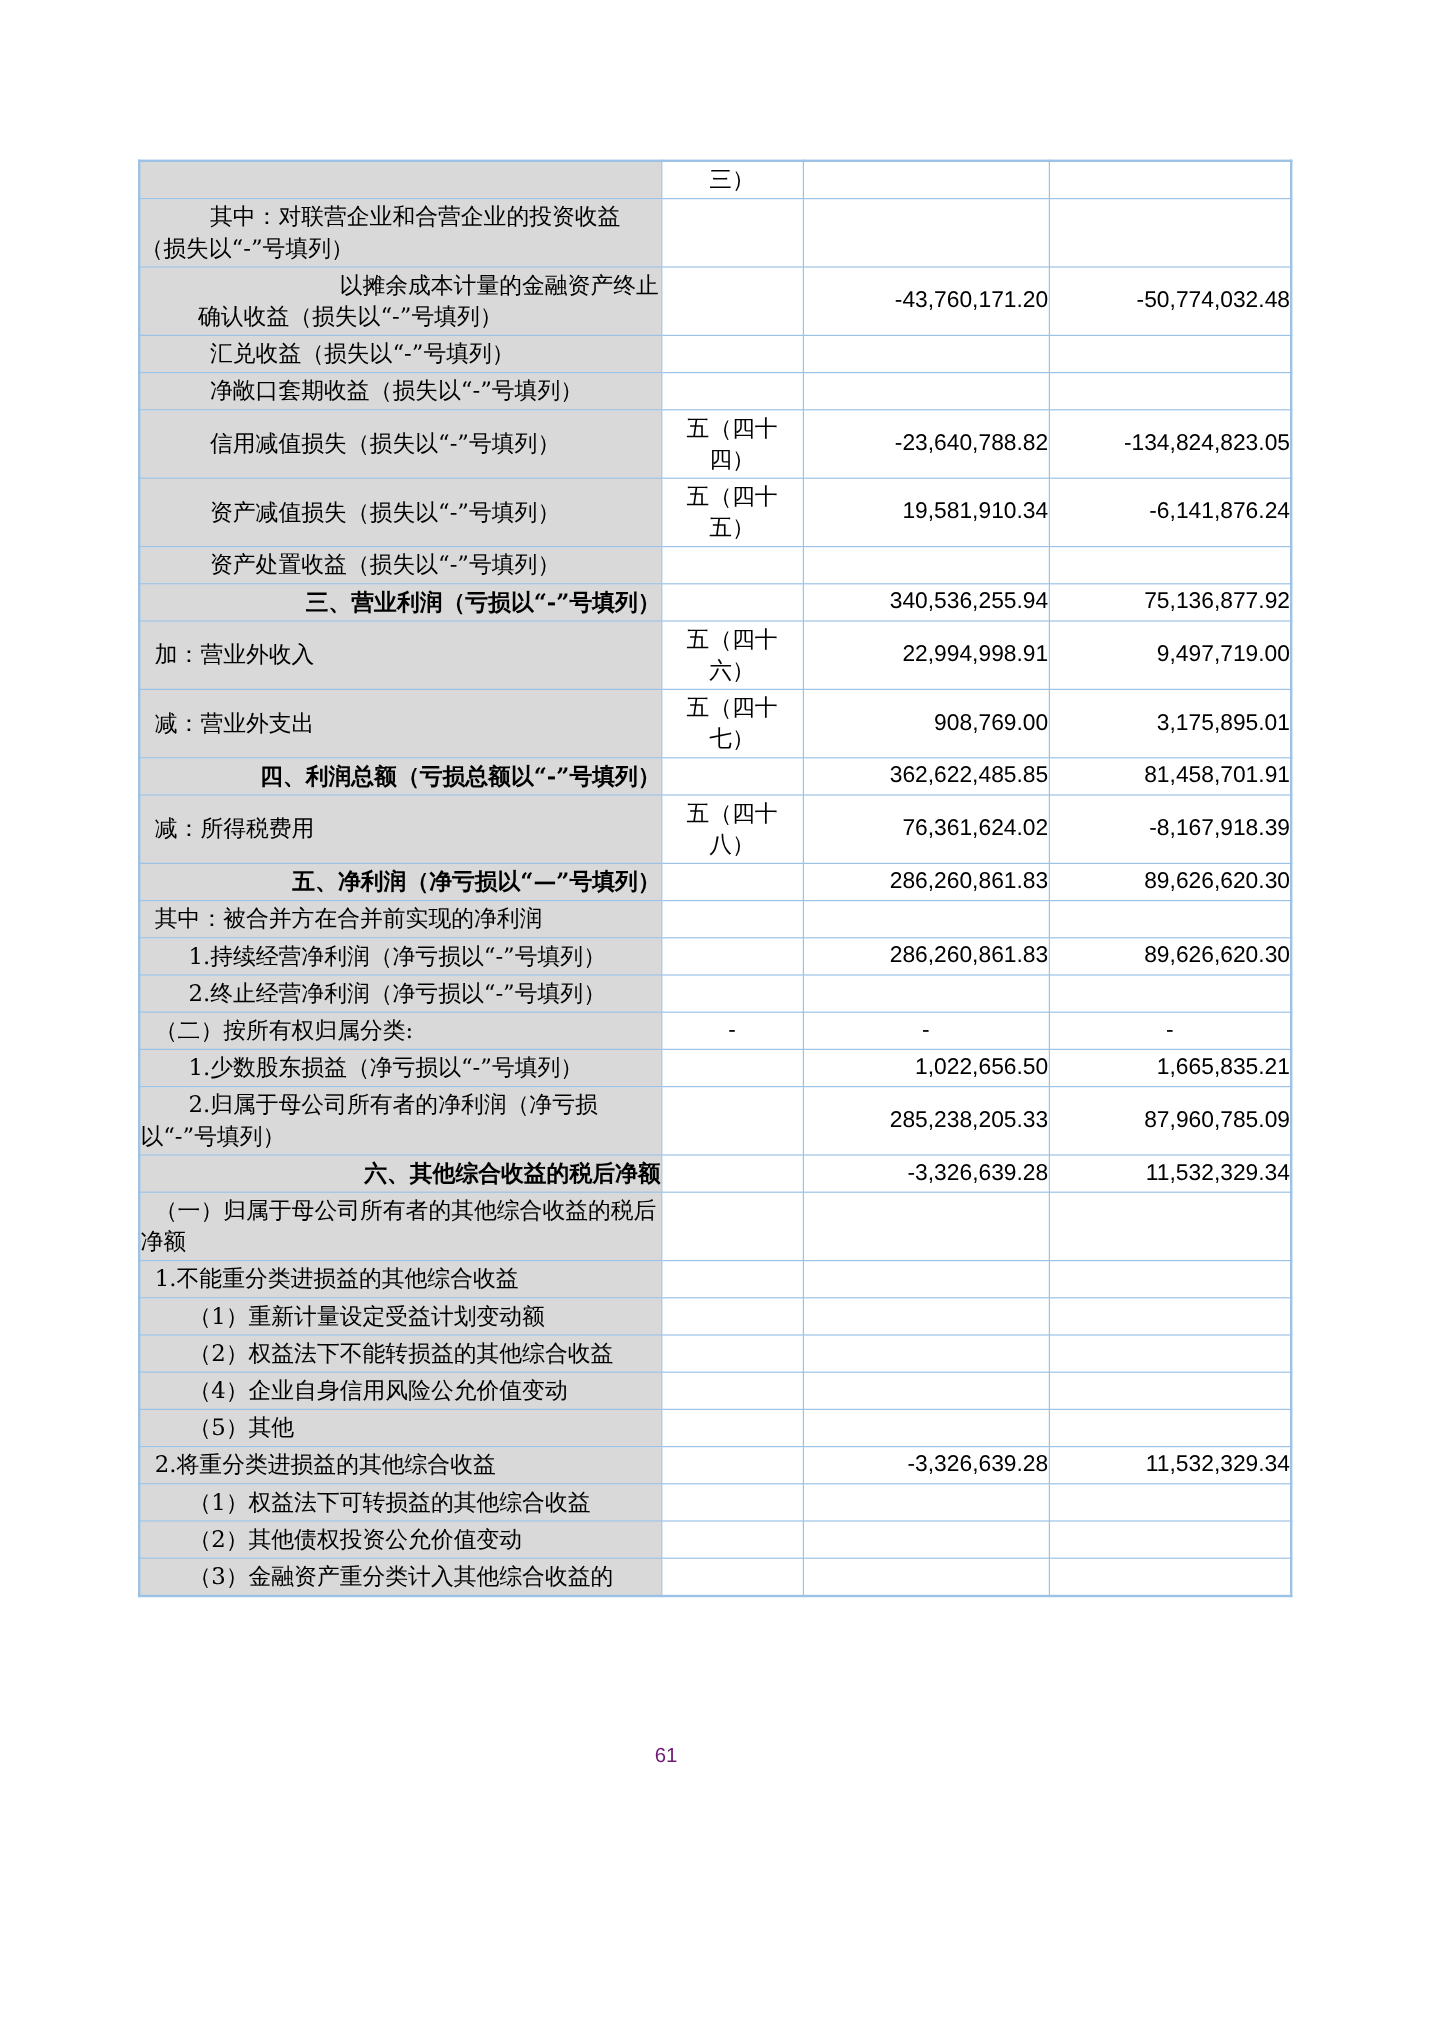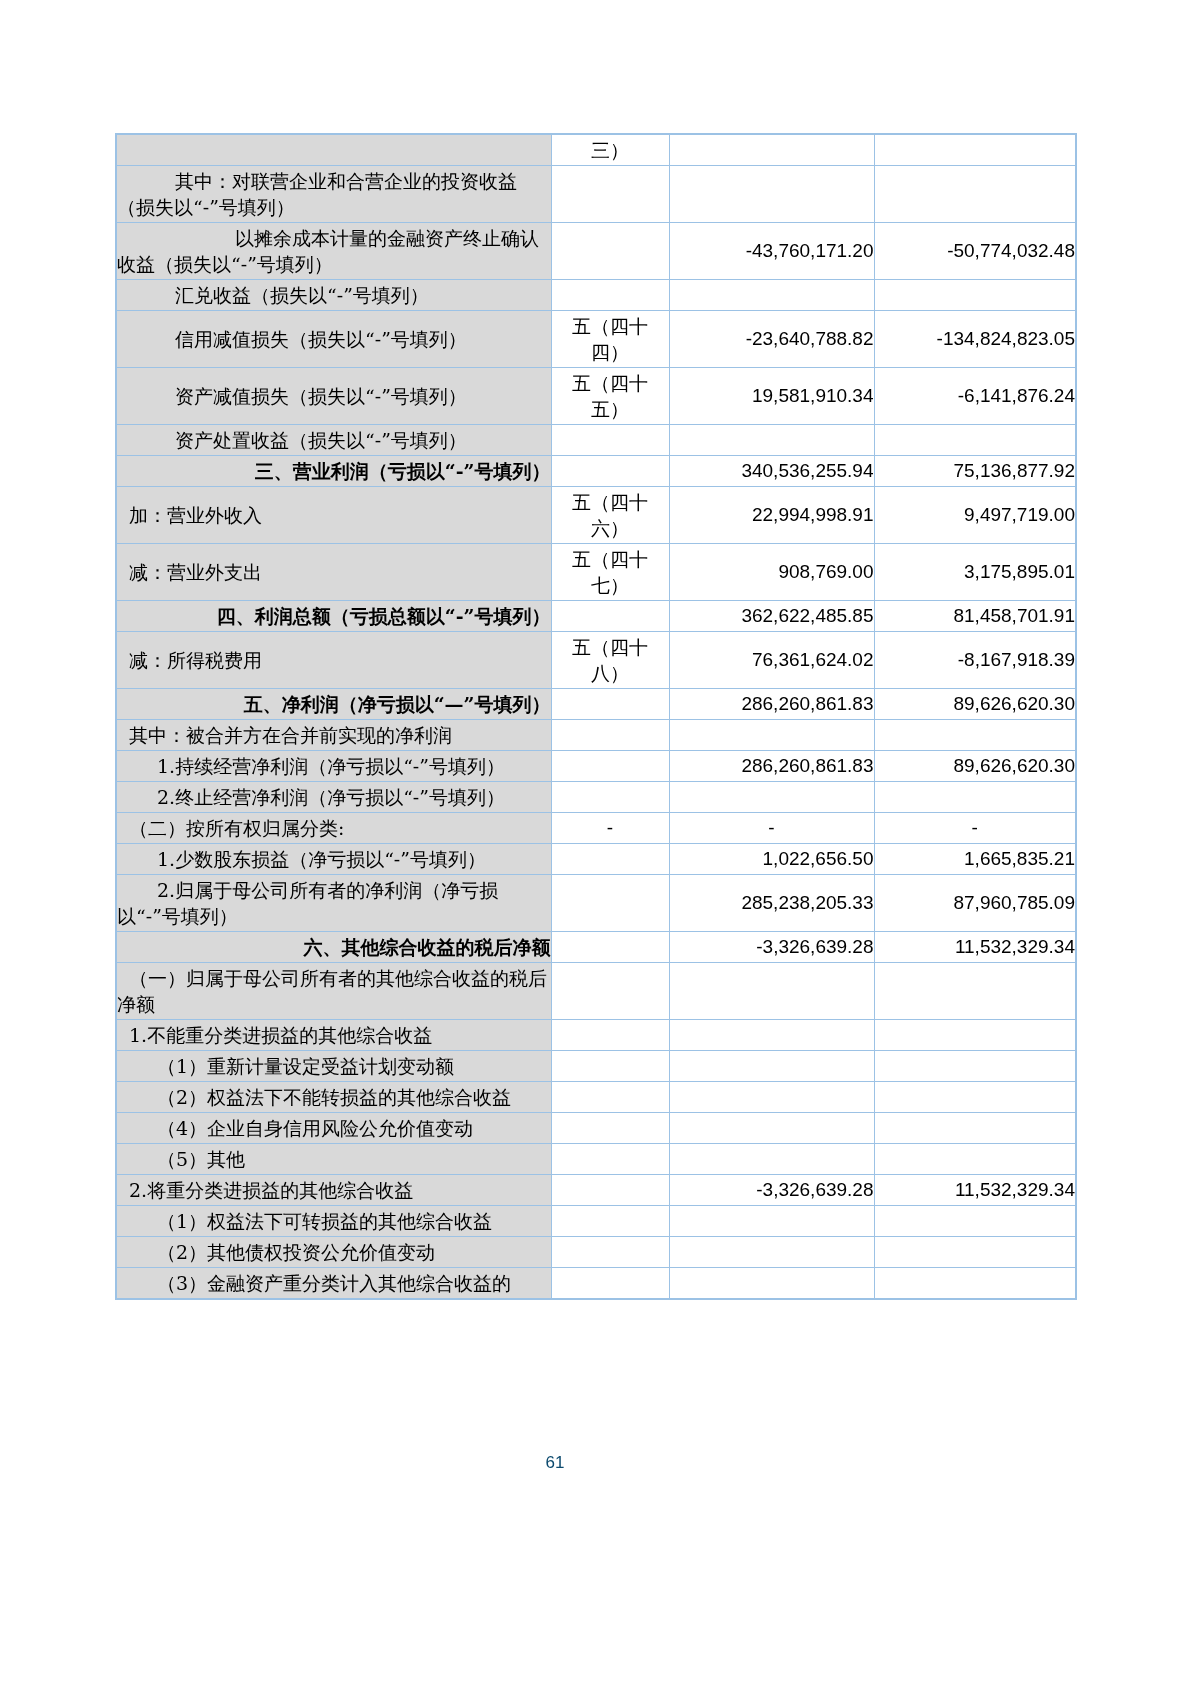--- a/index.html
+++ b/index.html
@@ -25,40 +25,40 @@
   }
   td.item{
     background:var(--c-gray,#D9D9D9);
     padding-left:8px;padding-right:4px;
     text-align:left;
   }
   td.item.bold{font-weight:bold;text-align:right;}
   td.item.lvl0{text-indent:12px;}
   td.item.lvl1{text-indent:40px;}
   td.item.lvl2{text-indent:58px;}
-  td.item.lvl3{text-indent:118px;}
+  td.item.lvl3{text-indent:118px;padding-left:48px;}
   td.note{
     text-align:center;vertical-align:middle;
     font-size:19px;
   }
   td.note .notewrap{
     display:inline-block;max-width:84px;text-align:center;
   }
   td.num{
     text-align:right;vertical-align:top;
     padding-right:12px;
     font-family:"Liberation Sans","DejaVu Sans",sans-serif;
     font-size:19px;
   }
   td.dash{text-align:center;padding-right:0;font-family:"Liberation Sans",sans-serif;}
   .pagenum{
     position:absolute;top:1453px;left:0;width:1110px;
     text-align:center;
     font-family:"Liberation Sans","DejaVu Sans",sans-serif;
-    font-size:17px;color:#0c4a6e;
+    font-size:17px;color:#701a75;
   }
 </style>
 </head>
 <body>
 
 <div class="page">
   <table class="fin">
     <colgroup>
       <col style="width:435px">
       <col style="width:118px">
@@ -84,20 +84,26 @@
           <td class="num">-43,760,171.20</td>
           <td class="num">-50,774,032.48</td>
         </tr>
         <tr>
           <td class="item lvl2">汇兑收益（损失以“-”号填列）</td>
           <td class="note"><span class="notewrap"></span></td>
           <td class="num"></td>
           <td class="num"></td>
         </tr>
         <tr>
+          <td class="item lvl2">净敞口套期收益（损失以“-”号填列）</td>
+          <td class="note"><span class="notewrap"></span></td>
+          <td class="num"></td>
+          <td class="num"></td>
+        </tr>
+        <tr>
           <td class="item lvl2">信用减值损失（损失以“-”号填列）</td>
           <td class="note"><span class="notewrap">五（四十四）</span></td>
           <td class="num">-23,640,788.82</td>
           <td class="num">-134,824,823.05</td>
         </tr>
         <tr>
           <td class="item lvl2">资产减值损失（损失以“-”号填列）</td>
           <td class="note"><span class="notewrap">五（四十五）</span></td>
           <td class="num">19,581,910.34</td>
           <td class="num">-6,141,876.24</td>

